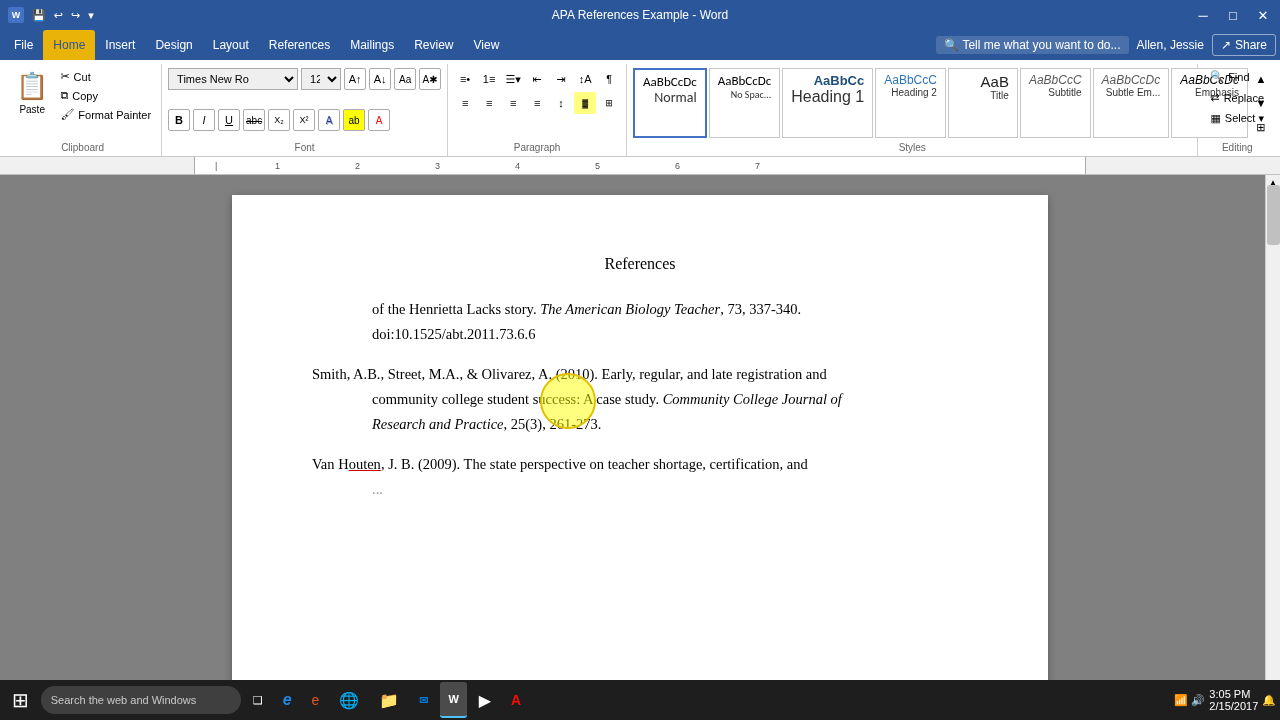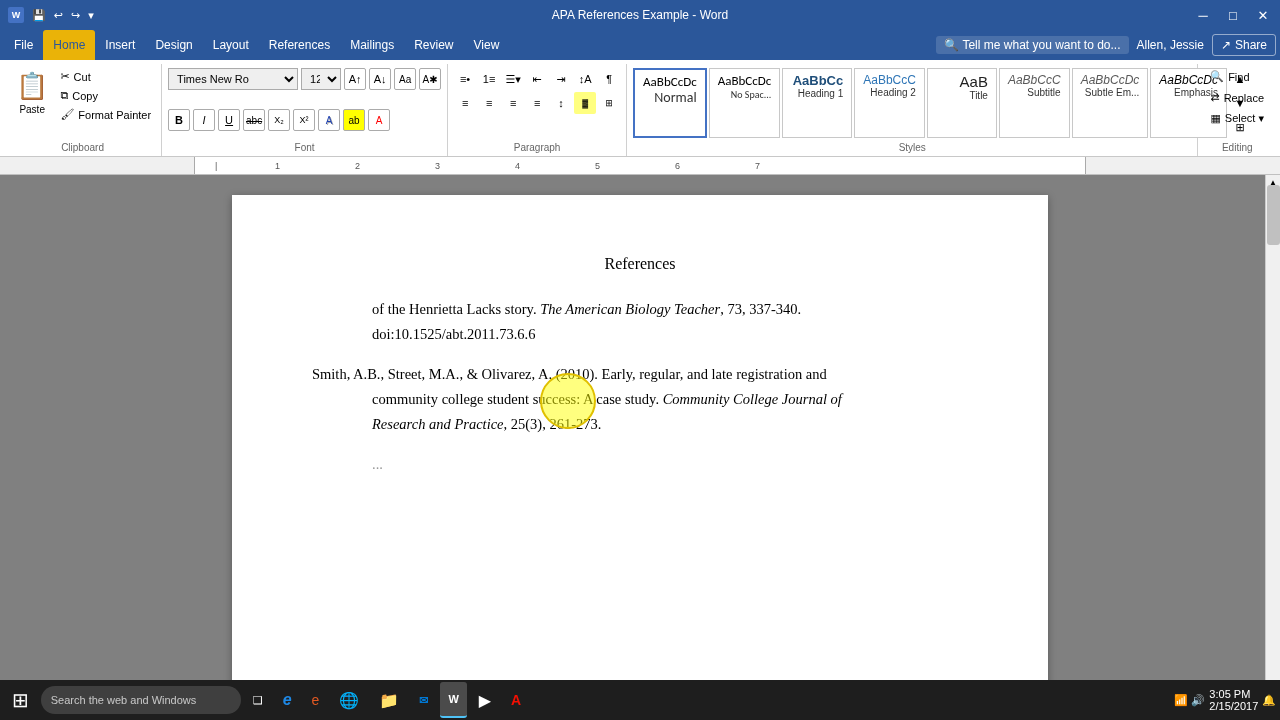--- a/index.html
+++ b/index.html
@@ -422,21 +422,21 @@
       <div class="style-item style-normal" style="border: 2px solid #4472c4; font-family: Calibri, sans-serif;">
         <div style="font-size:13px;">AaBbCcDc</div>
         <div style="font-size:14px; color:#333;">Normal</div>
       </div>
       <div class="style-item" style="font-family: Calibri, sans-serif;">
         <div style="font-size:13px;">AaBbCcDc</div>
         <div style="font-size:10px; color:#333;">No Spac...</div>
       </div>
       <div class="style-item">
         <div style="font-size:13px; color:#1f4e79; font-weight:bold;">AaBbCc</div>
-        <div style="font-size:10px; color:#333;">Heading 1</div>
+        <div style="font-size:16px; color:#333;">Heading 1</div>
       </div>
       <div class="style-item">
         <div style="font-size:12px; color:#2e75b6;">AaBbCcC</div>
         <div style="font-size:10px; color:#333;">Heading 2</div>
       </div>
       <div class="style-item">
         <div style="font-size:15px; color:#222;">AaB</div>
         <div style="font-size:10px; color:#333;">Title</div>
       </div>
       <div class="style-item">
@@ -507,20 +507,21 @@
       <div class="ref-entry" style="position:relative;">
         <div class="first-line">Smith, A.B., Street, M.A., &amp; Olivarez, A. (2010). Early, regular, and late registration and</div>
         <div class="indent" style="position:relative;">community college <span style="position:relative;">student</span> success: A case study. <span style="font-style:italic;">Community College Journal of</span>
           
           <span style="position:absolute; left:168px; top:-14px; width:56px; height:56px; background:rgba(255,255,0,0.5); border-radius:50%; border:2px solid #e0c000; display:inline-block; pointer-events:none;"></span>
         </div>
         <div class="indent"><span style="font-style:italic;">Research and Practice</span>, 25(3), 261-273.</div>
       </div>
 
       <div class="ref-entry">
+        <div class="first-line">Van H<span style="text-decoration:underline; text-decoration-color:#c00;">outen</span>, J. B. (2009). The state perspective on teacher shortage, certification, and</div>
         <div class="indent" style="color:#999;">...</div>
       </div>
     </div>
   </div>
 
   <div class="scrollbar-v">
     <div style="height:15px; display:flex; align-items:center; justify-content:center; cursor:pointer; font-size:8px;">▲</div>
     <div class="scrollbar-thumb"></div>
     <div style="position:absolute; bottom:0; height:15px; width:100%; display:flex; align-items:center; justify-content:center; cursor:pointer; font-size:8px;">▼</div>
   </div>

